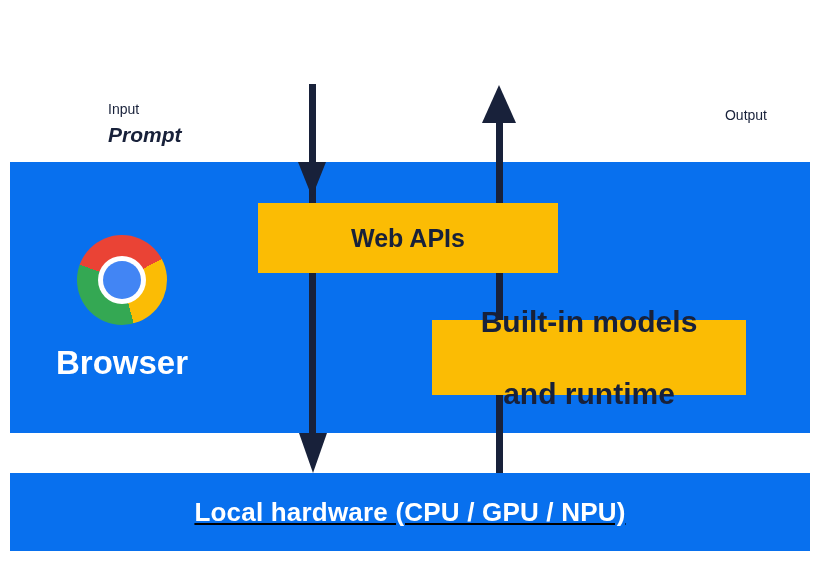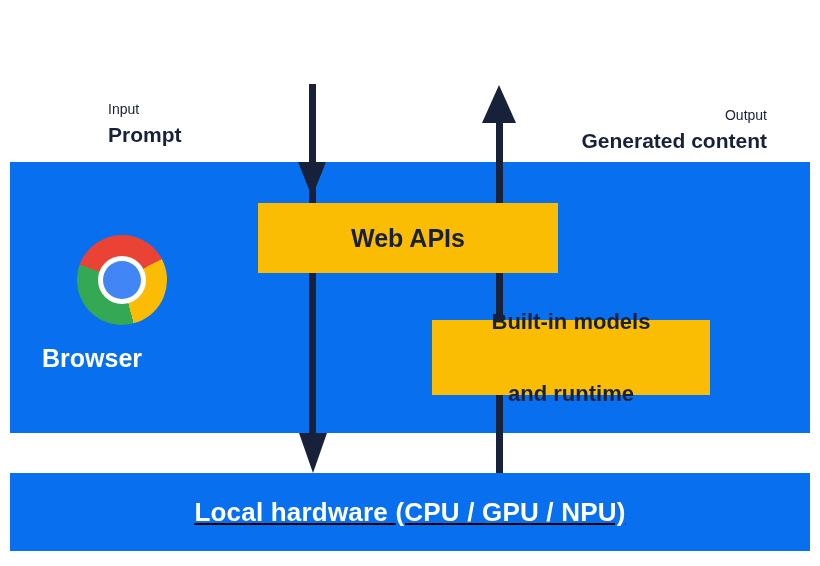--- a/index.html
+++ b/index.html
@@ -39,21 +39,21 @@
   }
   
   .io-label{
     position:absolute;top:97px;
     color:var(--ink);
     line-height:1;
   }
   .io-left{left:108px;text-align:left;}
   .io-right{right:53px;text-align:right;margin-top:6px;}
   .io-title{font-size:14px;font-weight:400;line-height:24px;}
-  .io-value{font-size:21px;font-weight:700;line-height:27px;}
+  .io-value{font-size:21px;font-weight:700;line-height:27px;font-style:italic;}
   
   .v-line{
     position:absolute;width:7px;
     background:var(--ink);
   }
   .line-down{left:309px;top:84px;height:372px;}  
   .line-up{left:496px;top:120px;height:353px;}   
   .tri{position:absolute;width:0;height:0;}
   .tri-down-a{ 
     left:298px;top:162px;
@@ -80,22 +80,22 @@
     color:var(--ink);
     display:flex;flex-direction:column;
     align-items:center;justify-content:center;
     font-weight:700;text-align:center;
   }
   .ybox-webapis{
     left:258px;top:203px;width:300px;height:70px;
     font-size:25px;
   }
   .ybox-builtin{
-    left:432px;top:320px;width:278px;height:75px;
-    font-size:22px;line-height:28px;gap:44px;
+    left:432px;top:320px;width:314px;height:75px;
+    font-size:30px;line-height:28px;gap:44px;
   }
   
   .chrome-logo{
     position:absolute;left:77px;top:235px;
     width:90px;height:90px;border-radius:50%;
     background:conic-gradient(from 0deg,
       var(--chrome-red) 0deg 62deg,
       var(--chrome-yellow) 62deg 165deg,
       var(--chrome-green) 165deg 290deg,
       var(--chrome-red) 290deg 360deg);
@@ -105,42 +105,42 @@
     width:48px;height:48px;margin:-24px 0 0 -24px;
     border-radius:50%;background:var(--white);
   }
   .chrome-center{
     position:absolute;left:50%;top:50%;
     width:38px;height:38px;margin:-19px 0 0 -19px;
     border-radius:50%;background:var(--chrome-blue);
   }
   .browser-label{
     position:absolute;left:42px;top:344px;width:160px;
-    color:var(--white);font-size:25px;font-weight:700;
+    text-align:center;
+    color:var(--white);font-size:33px;font-weight:700;
   }
 </style>
 </head>
 <body>
 
 <div class="canvas">
 
 
   <div class="band band-mid"></div>
 
   <div class="band band-bottom">
     <span class="band-title">Local hardware (CPU / GPU / NPU)</span>
   </div>
 
   <div class="io-label io-left">
     <div class="io-title">Input</div>
     <div class="io-value">Prompt</div>
   </div>
   <div class="io-label io-right">
     <div class="io-title">Output</div>
-    <div class="io-value">Generated content</div>
   </div>
 
   <div class="v-line line-down"></div>
   <div class="tri tri-down-a"></div>
   <div class="tri tri-down-b"></div>
   <div class="v-line line-up"></div>
   <div class="tri tri-up"></div>
 
   <div class="ybox ybox-webapis">
     <span>Web APIs</span>

